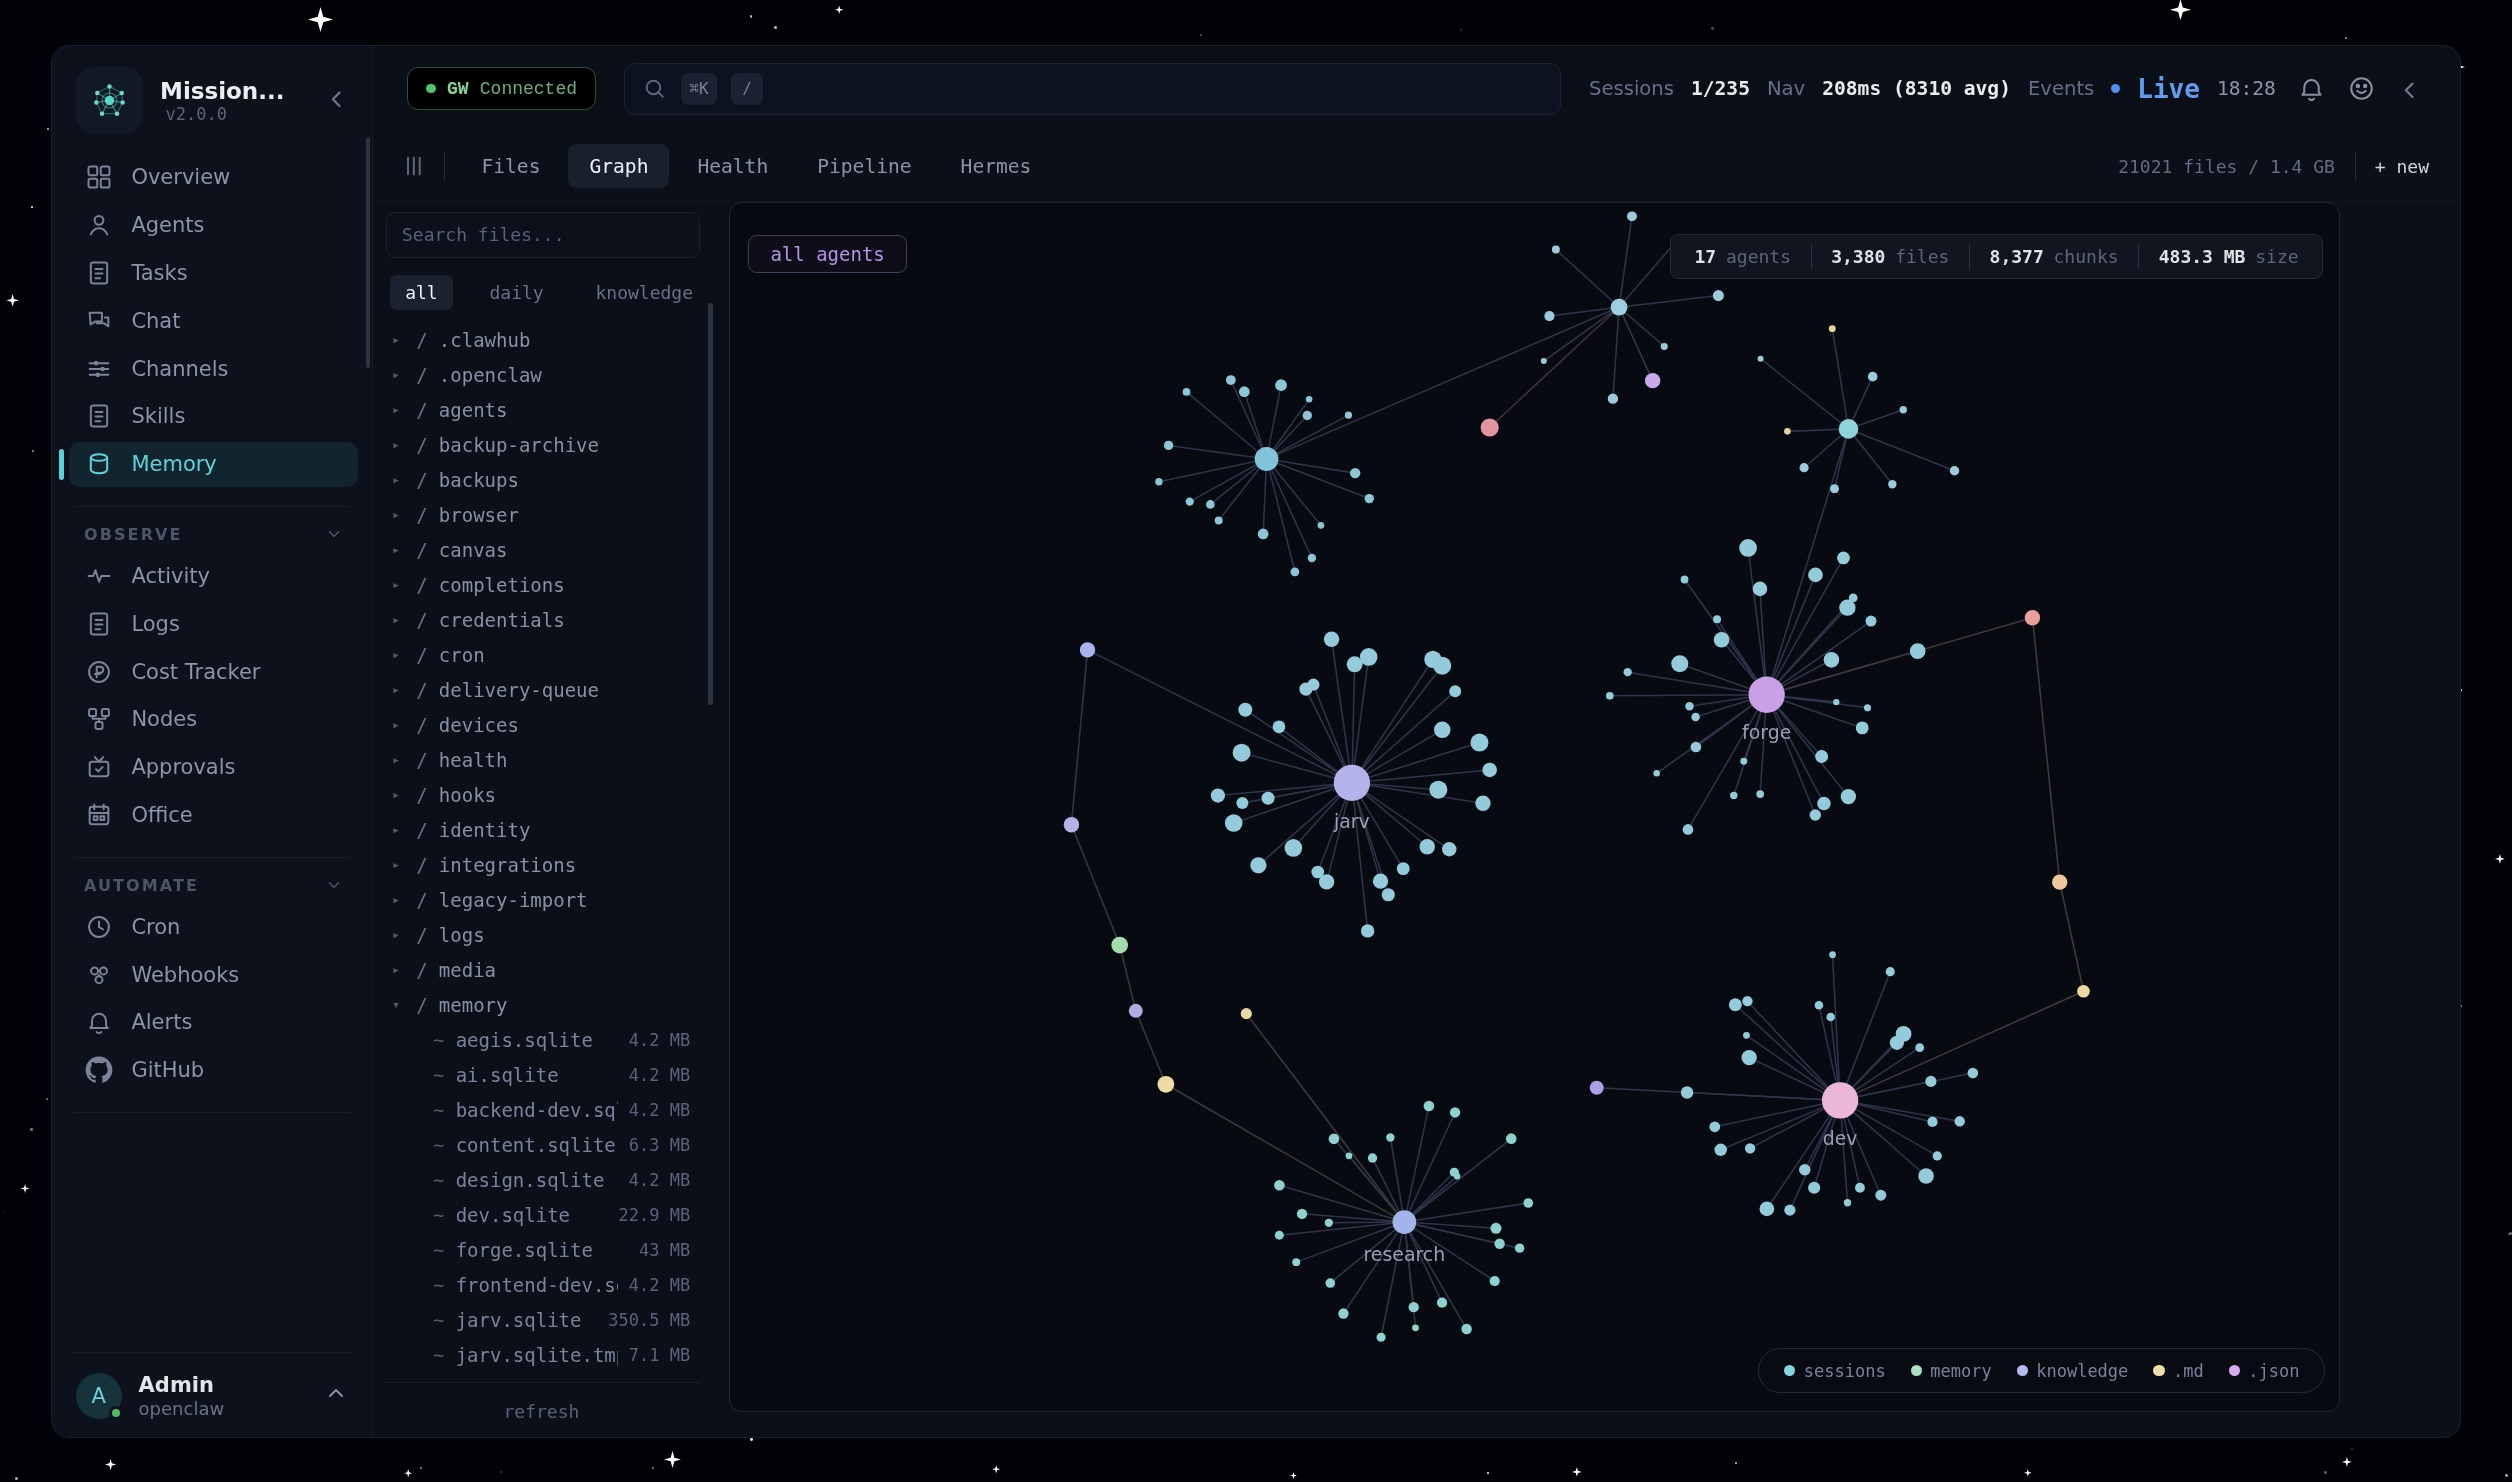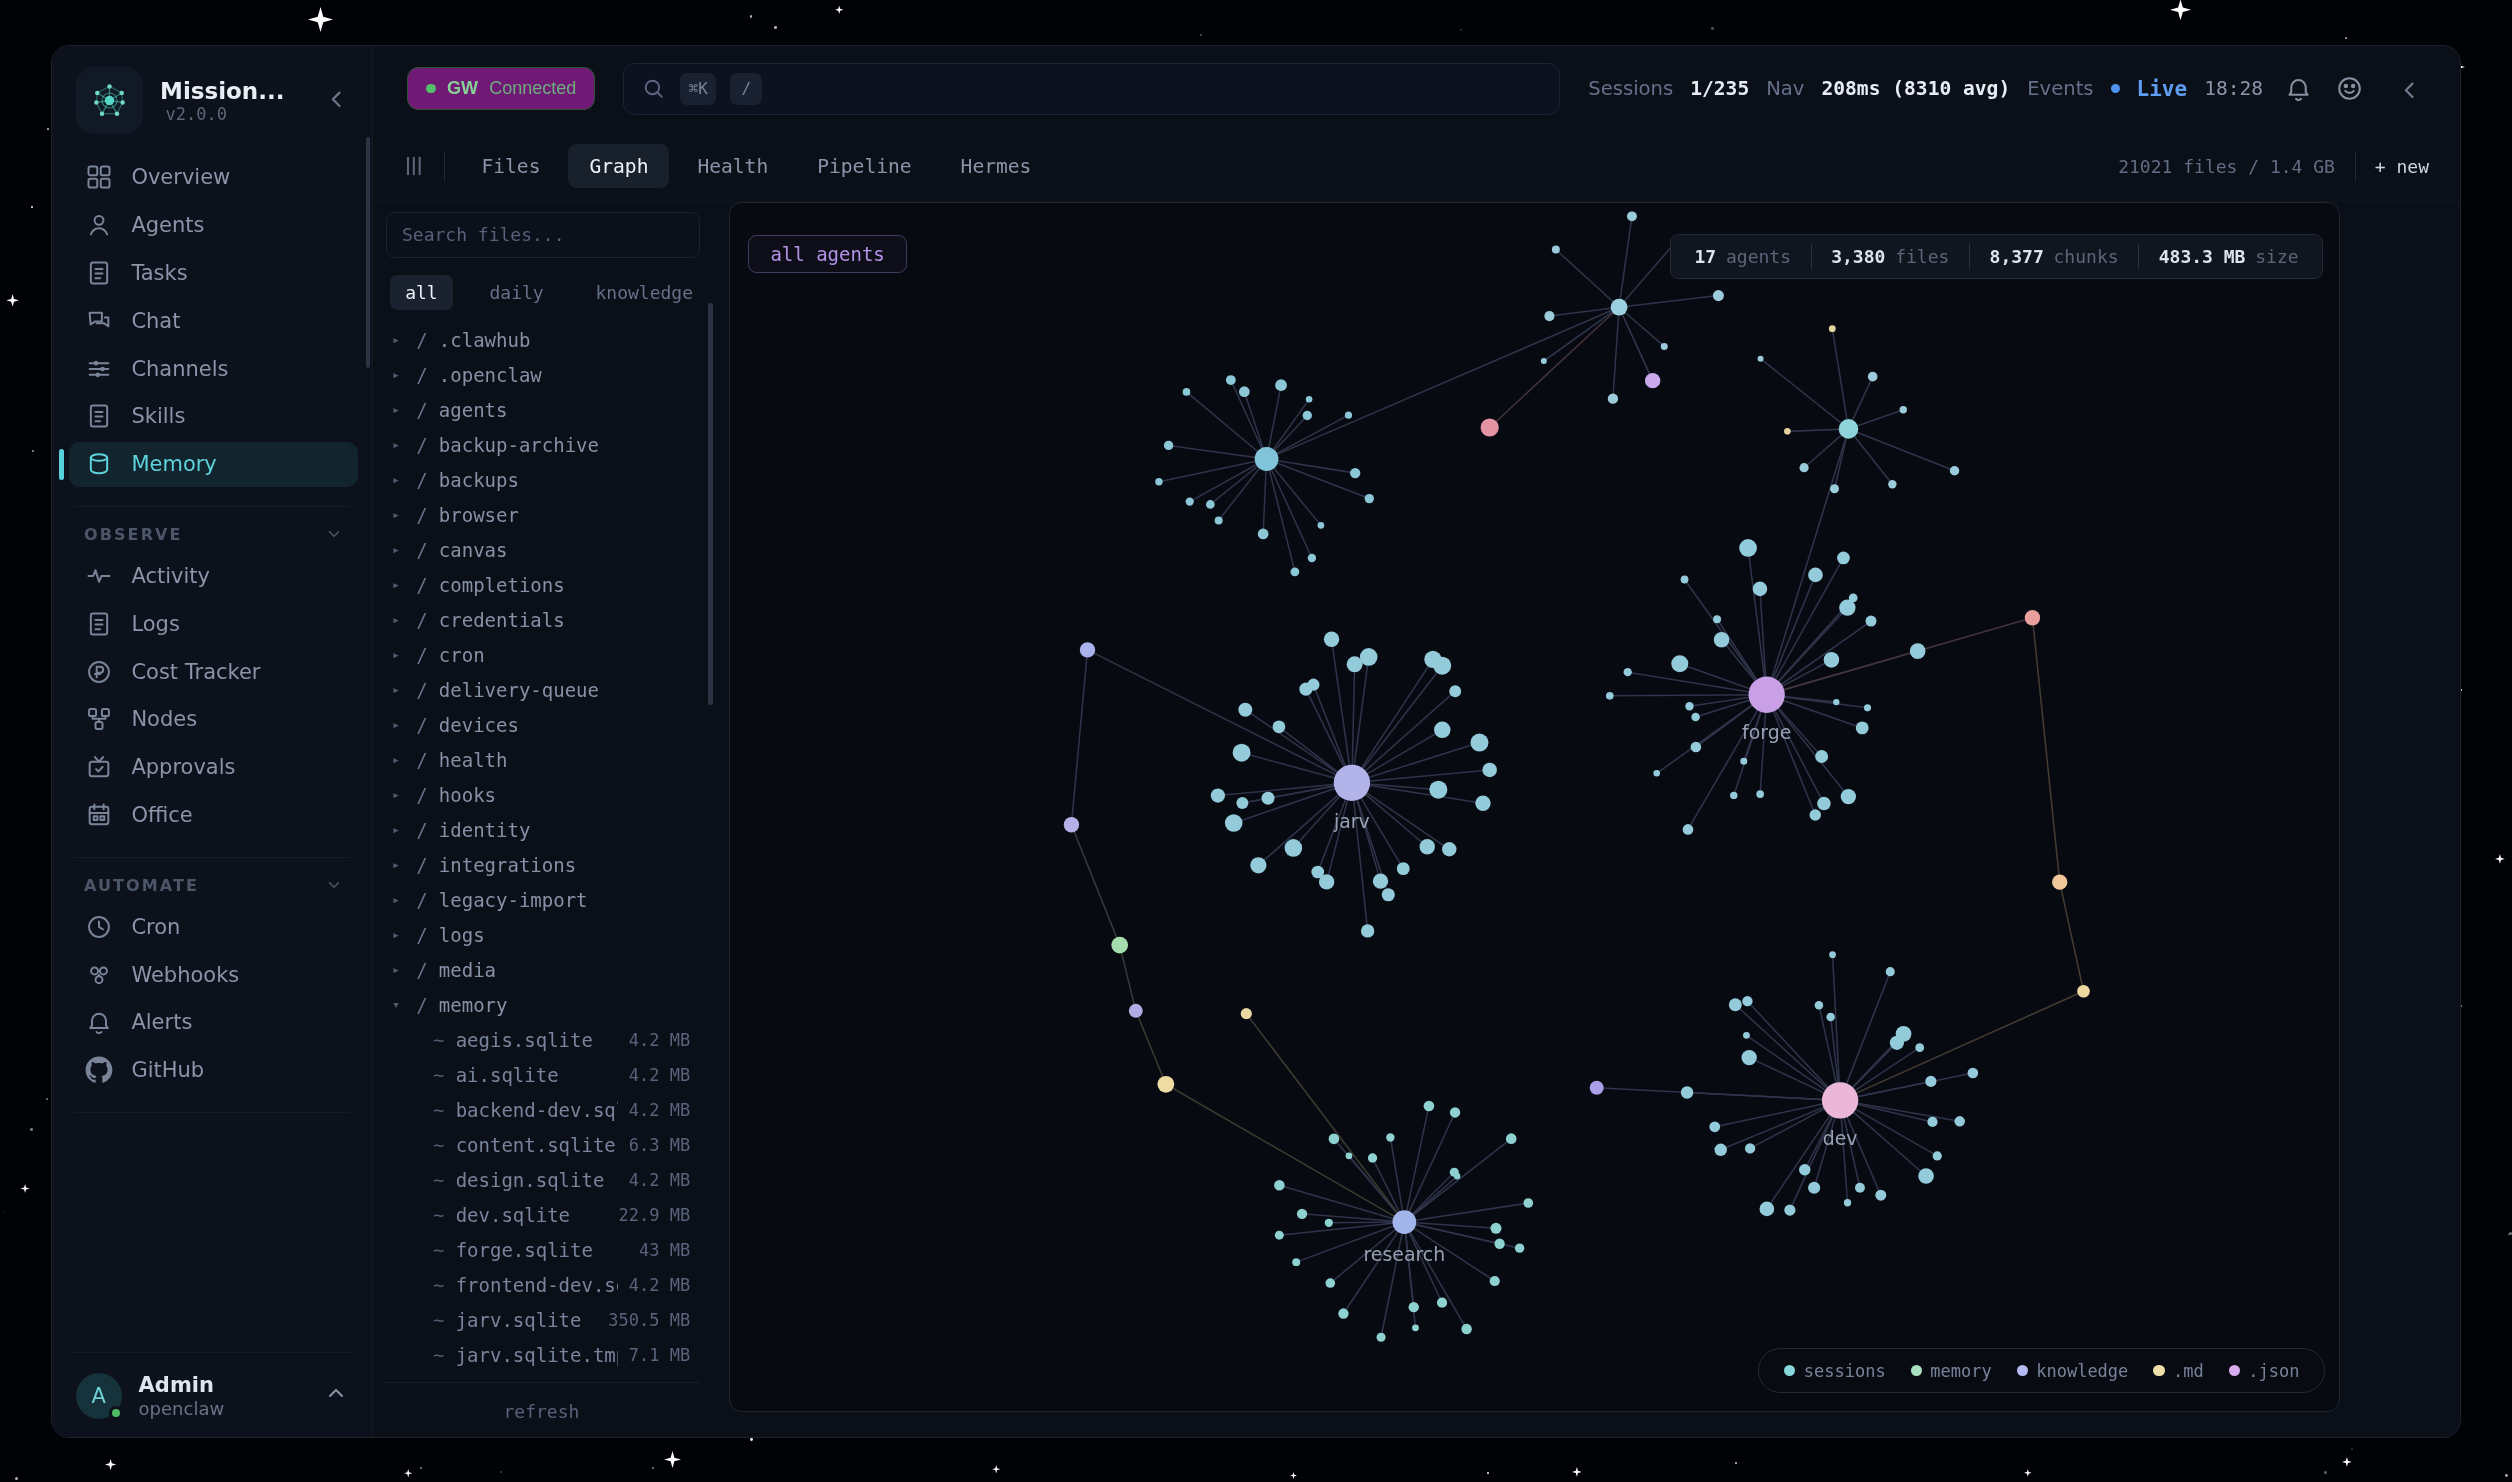--- a/index.html
+++ b/index.html
@@ -39,33 +39,33 @@
   .avatar{width:46px;height:46px;border-radius:50%;background:#16323a;color:#6fd0d8;font-size:21px;display:flex;align-items:center;justify-content:center;position:relative;flex:none}
   .avatar .dot{position:absolute;right:-1.4px;bottom:-1.4px;width:14px;height:14px;border-radius:50%;background:#4fbe63;border:3.5px solid #0c111b}
   .user-name{color:#dfe5ee;font-size:21px;font-weight:600;line-height:1.2}
   .user-org{color:#6a7488;font-size:18px}
   .user-chev{margin-left:auto;color:#8a93a6}
   .vthumb{position:absolute;width:4.2px;border-radius:2.1px;background:#2c3444;z-index:3}
 
   
   .main{flex:1;min-width:0;display:flex;flex-direction:column;position:relative}
   .topbar{height:85px;flex:none;display:flex;align-items:center;gap:28px;padding:0 105px 0 34px}
-  .gw{display:inline-flex;align-items:center;gap:11.2px;height:43px;padding:0 18px;border:0.7px solid #2c5237;background:#701a75;border-radius:11.2px;font-family:Liberation Sans, sans-serif;font-size:18px;flex:none}
+  .gw{display:inline-flex;align-items:center;gap:11.2px;height:43px;padding:0 18px;border:0.7px solid #2c5237;background:#000000;border-radius:11.2px;font-family:Liberation Mono, monospace;font-size:18px;flex:none}
   .gw-dot{width:9.8px;height:9.8px;border-radius:50%;background:#55c06c}
   .gw-name{color:#86d296;font-weight:700}
   .gw-status{color:#6cae7e}
   .search{width:937px;height:52px;background:#0c1220;border:0.7px solid #1d2431;border-radius:11.2px;display:flex;align-items:center;gap:14px;padding:0 17px;flex:none}
   .search svg{color:#5e6880;flex:none}
   .search input{flex:1;background:transparent;border:none;outline:none;color:#c5cddb;font-size:21px;font-family:"DejaVu Sans",sans-serif;min-width:0}
   .search input::placeholder{color:#5e6880}
   .keycap{height:32px;min-width:32px;padding:0 8.4px;border-radius:7px;background:#1a2130;color:#78839a;font-size:16px;font-family:"DejaVu Sans Mono",monospace;display:flex;align-items:center;justify-content:center;flex:none}
   .top-stats{margin-left:auto;display:flex;align-items:center;gap:17px;white-space:nowrap}
   .stat-label{color:#65708a;font-size:19.6px}
   .stat-value{color:#e8edf5;font-size:19.6px;font-weight:600;font-family:"DejaVu Sans Mono",monospace}
-  .live{color:#5f9df2;font-size:21px;font-weight:600;font-family:"DejaVu Sans Mono",monospace}
+  .live{color:#5f9df2;font-size:26px;font-weight:600;font-family:"DejaVu Sans Mono",monospace}
   .live-dot{width:9px;height:9px;border-radius:50%;background:#4f92f0}
   .clock{color:#8b95aa;font-size:19.6px;font-family:"DejaVu Sans Mono",monospace}
   .icon-btn{color:#87909f;display:flex;margin-left:4.2px}
   .main-collapse{position:absolute;right:36px;top:31px;color:#6f7a8e}
 
   .viewbar{height:71px;flex:none;display:flex;align-items:center;gap:15.4px;padding:0 31px 0 28px;border-bottom:0.7px solid #10161f}
   .grip{color:#5b6578;display:flex}
   .vdiv{width:0.7px;height:29px;background:#222a38}
   .tab{font-family:"DejaVu Sans Mono",monospace;font-size:19.6px;color:#8a94a8;padding:10.5px 21px;border-radius:8.4px}
   .tab.active{background:#18202c;color:#eef2f8}

